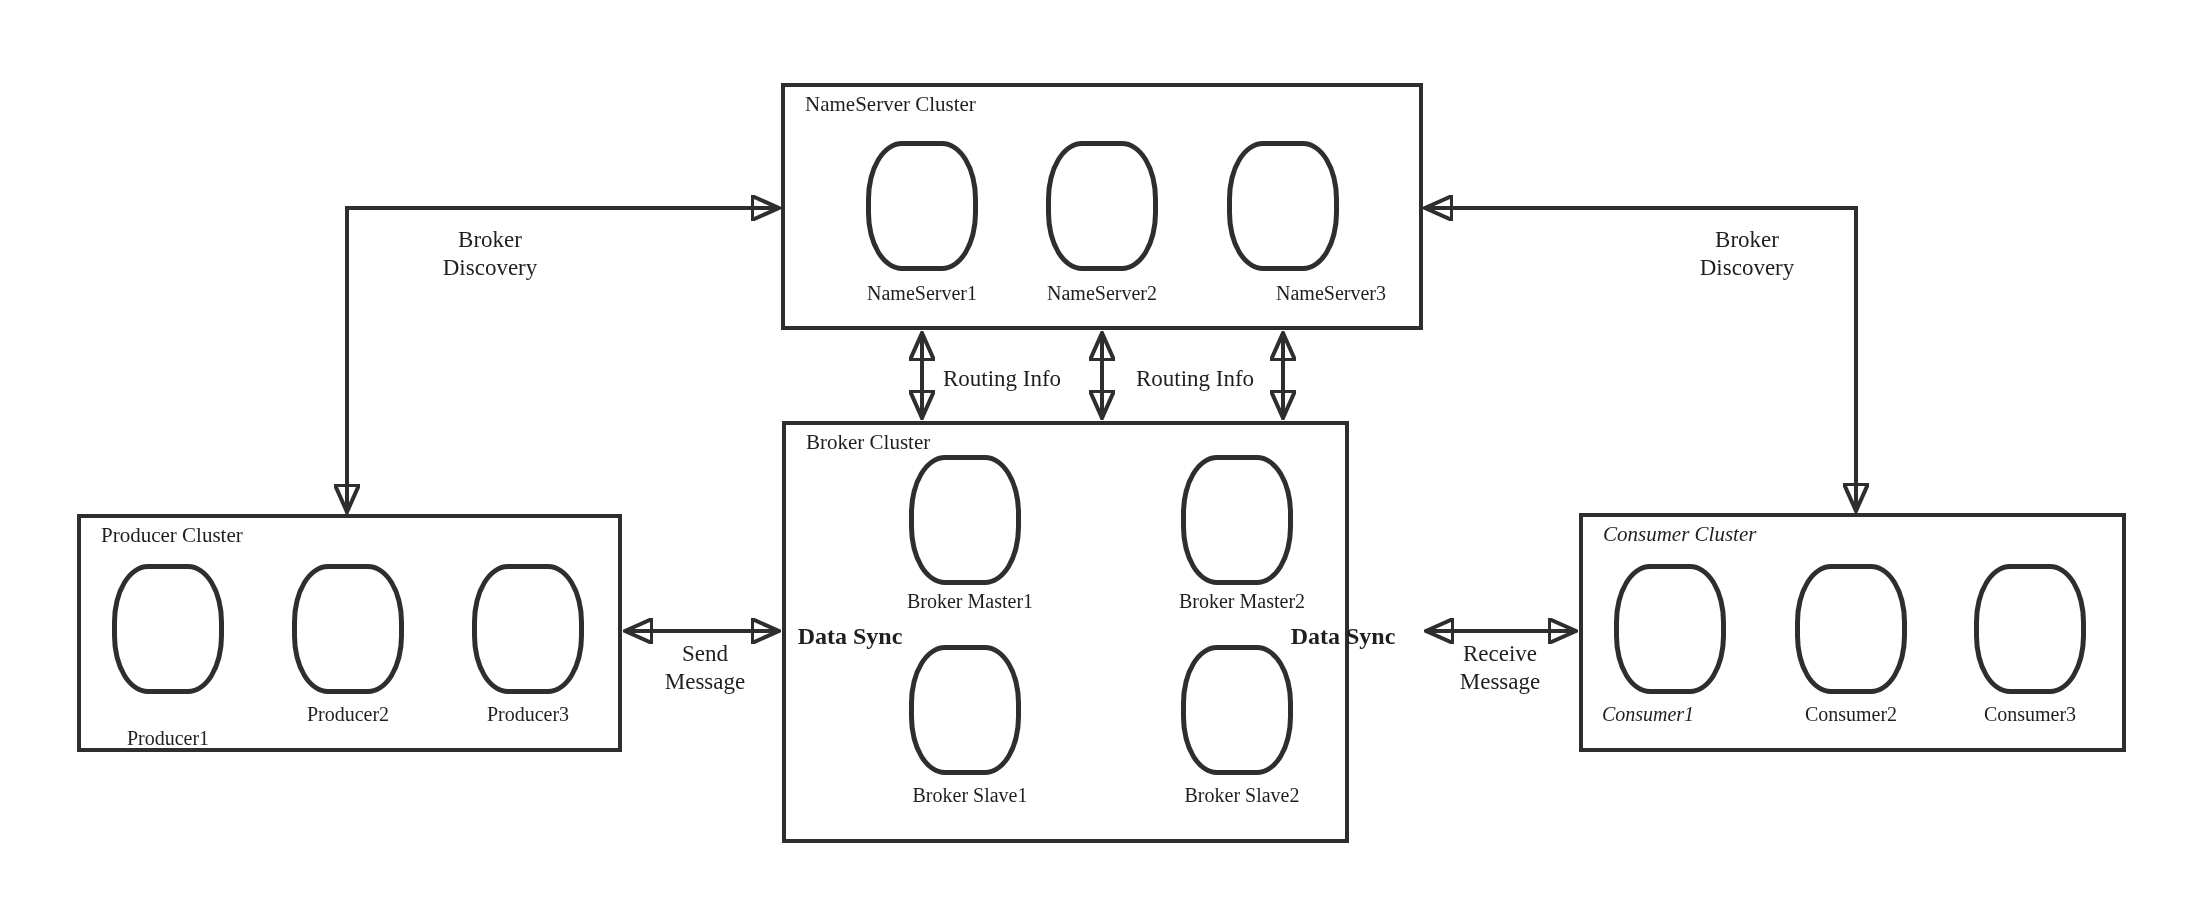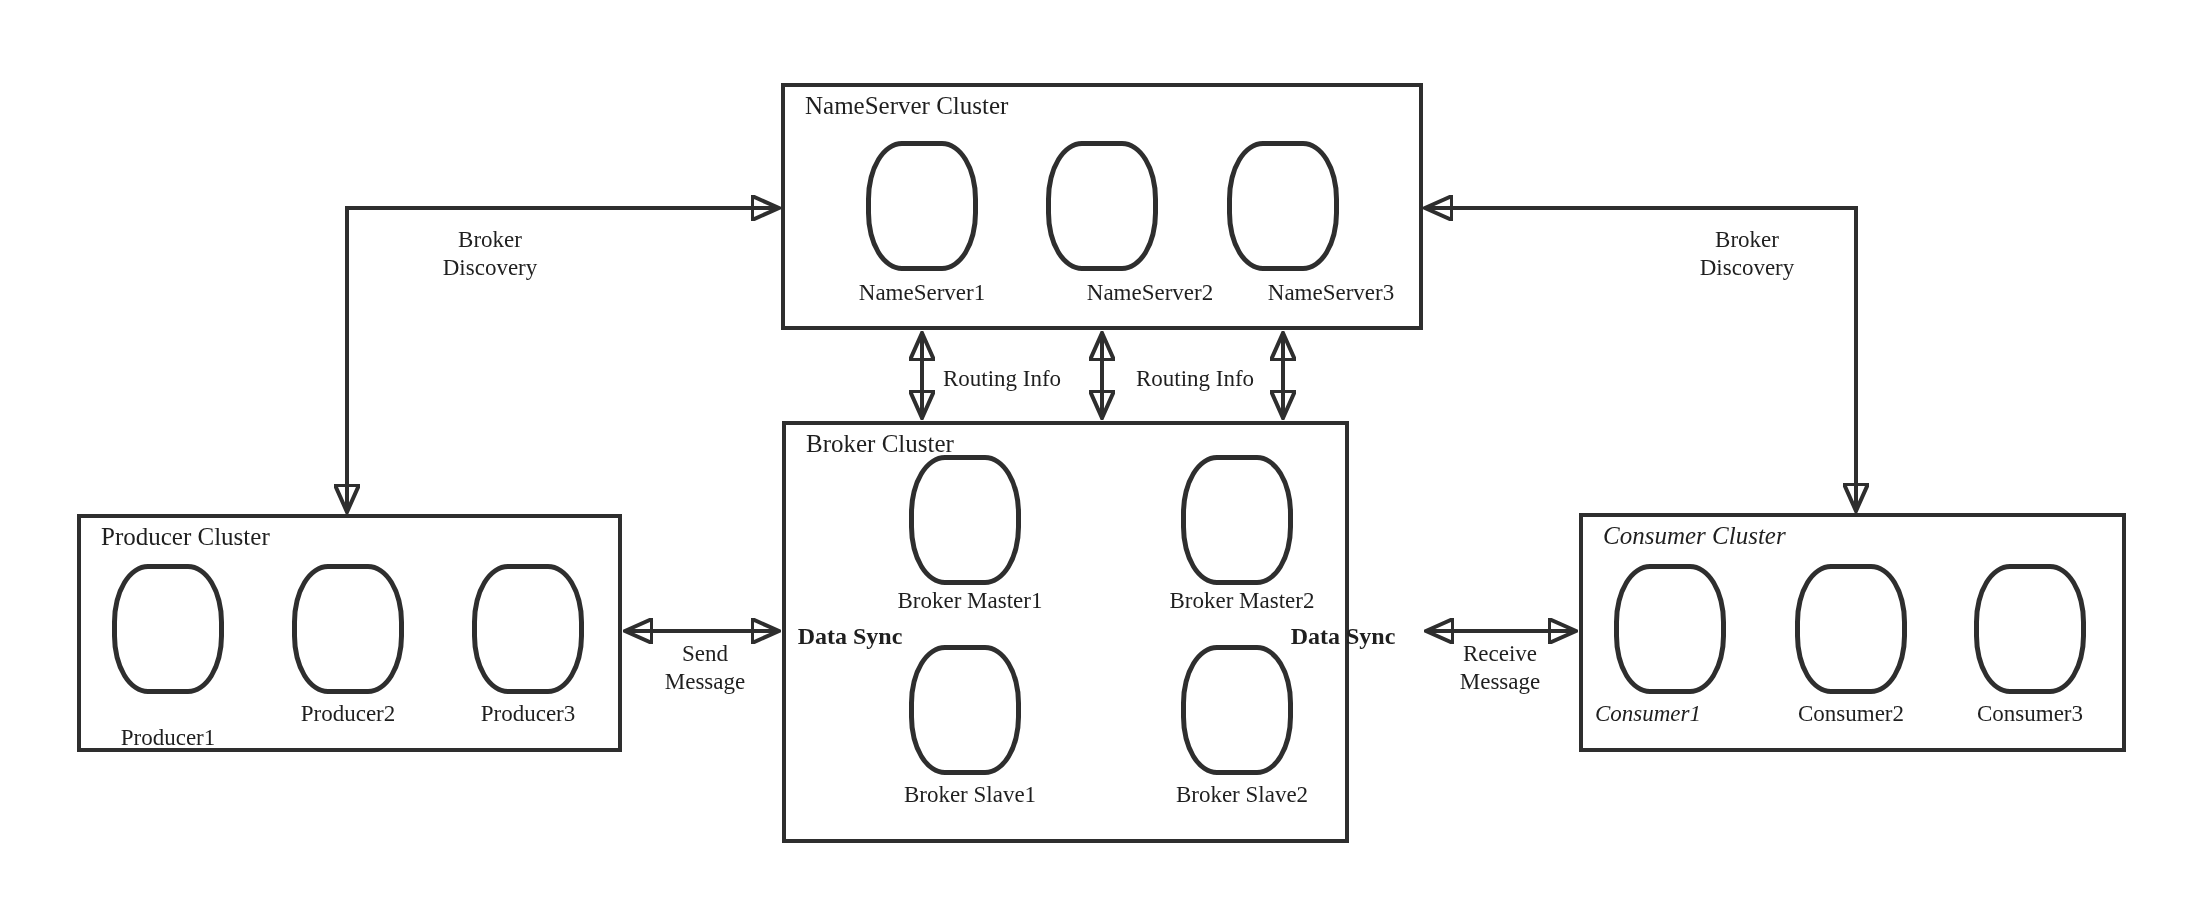--- a/index.html
+++ b/index.html
@@ -13,36 +13,36 @@
     overflow: hidden;
   }
   .cluster {
     position: absolute;
     border: 4px solid #2e2e2e;
     background: #ffffff;
     box-sizing: border-box;
   }
   .cluster-title {
     position: absolute;
-    font-size: 25px;
+    font-size: 21px;
     white-space: nowrap;
   }
   .node {
     position: absolute;
     width: 112px;
     height: 130px;
     border: 5px solid #2e2e2e;
     border-radius: 36px / 58px;
     background: #ffffff;
     box-sizing: border-box;
   }
   .node-label {
     position: absolute;
     transform: translate(-50%, -50%);
-    font-size: 23px;
+    font-size: 20px;
     white-space: nowrap;
     text-align: center;
   }
   .edge-label {
     position: absolute;
     transform: translate(-50%, -50%);
     font-size: 23px;
     line-height: 28px;
     text-align: center;
     white-space: nowrap;
@@ -88,21 +88,21 @@
     <path d="M 1296 520 L 1338 520 L 1338 707 L 1296 707" marker-start="url(#arrow)" marker-end="url(#arrow)"></path>
   </svg>
 
   <div class="cluster" style="left:781px; top:83px; width:642px; height:247px;">
     <div class="cluster-title" style="left:20px; top:5px;">NameServer Cluster</div>
   </div>
   <div class="node" style="left:866px; top:141px;"></div>
   <div class="node" style="left:1046px; top:141px;"></div>
   <div class="node" style="left:1227px; top:141px;"></div>
   <div class="node-label" style="left:922px; top:293px;">NameServer1</div>
-  <div class="node-label" style="left:1102px; top:293px;margin-left:48px;">NameServer2</div>
+  <div class="node-label" style="left:1102px; top:293px;">NameServer2</div>
   <div class="node-label" style="left:1283px; top:293px;margin-left:48px;">NameServer3</div>
 
   <div class="cluster" style="left:782px; top:421px; width:567px; height:422px;">
     <div class="cluster-title" style="left:20px; top:5px;">Broker Cluster</div>
   </div>
   <div class="node" style="left:909px; top:455px;"></div>
   <div class="node" style="left:1181px; top:455px;"></div>
   <div class="node" style="left:909px; top:645px;"></div>
   <div class="node" style="left:1181px; top:645px;"></div>
   <div class="node-label" style="left:970px; top:601px;">Broker Master1</div>

